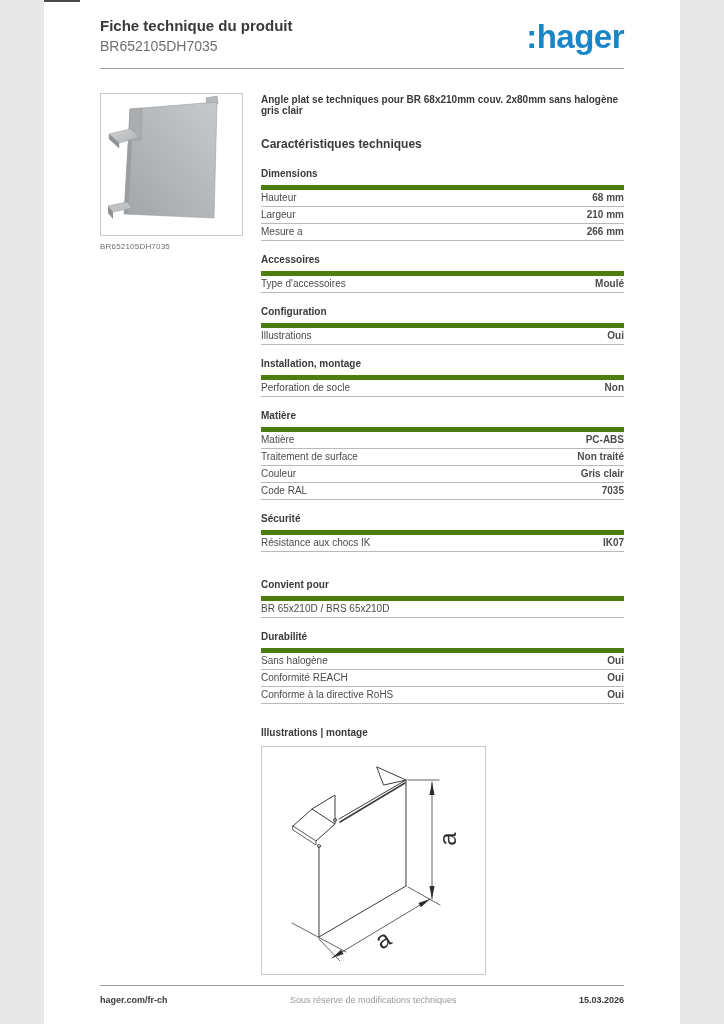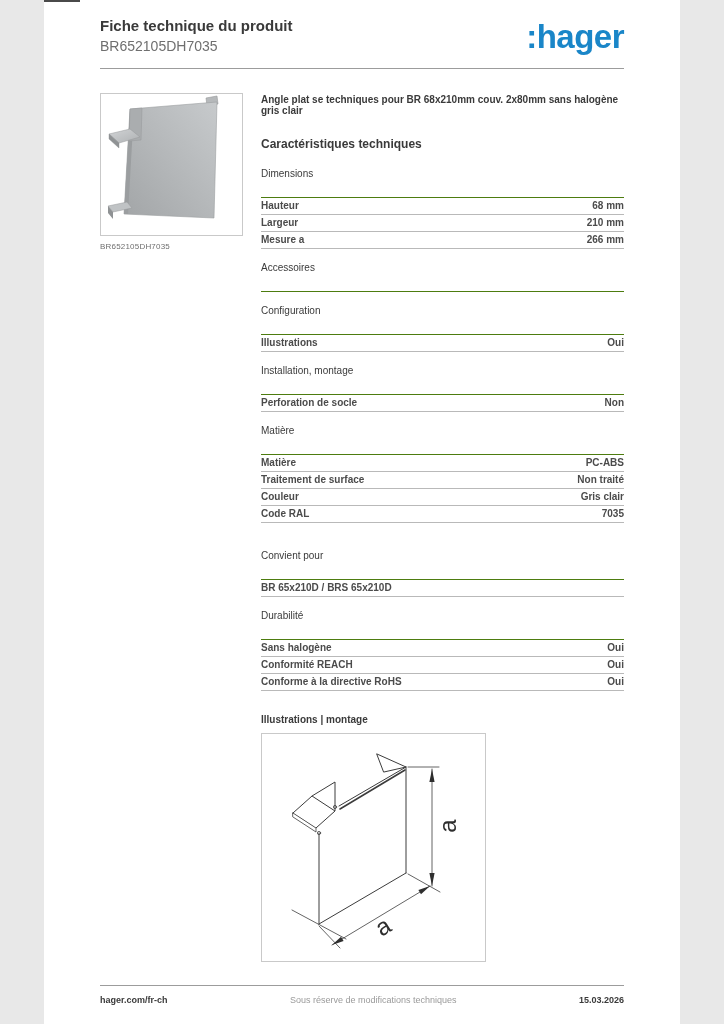--- a/index.html
+++ b/index.html
@@ -31,30 +31,30 @@
   .photo-caption { font-size:8px; color:#6f6f6f; margin-top:6px; letter-spacing:0.2px; }
   .right-col { flex:1; margin-left:18px; min-width:0; }
 
   .description { font-size:10px; font-weight:700; color:#3a3a3a; margin-top:1px; }
   .char-title  { font-size:12px; font-weight:700; color:#3a3a3a; margin-top:21px; }
 
   .spec-section { margin-top:13px; }
   .spec-section.first { margin-top:17px; }
   .spec-section.extra-gap { margin-top:27px; }
   .spec-title {
-    font-size:10px; font-weight:400; color:#3a3a3a;
-    padding-bottom:18px; border-bottom:1px solid #4d7c0f;
+    font-size:10px; font-weight:700; color:#3a3a3a;
+    padding-bottom:6px; border-bottom:5px solid #4d7c0f;
   }
   .spec-row {
     display:flex; justify-content:space-between;
     font-size:10px; color:#4b4b4b;
     padding:2px 0 3px; border-bottom:1px solid #b9b9b9;
     line-height:1.1;
   }
-  .spec-label { text-align:center;font-weight:bold; }
+  .spec-label { text-align:center; }
   .spec-value { text-align:right; white-space:nowrap; padding-left:10px;font-weight:bold; }
 
   .illus-title { font-size:10px; font-weight:700; color:#3a3a3a; margin-top:23px; }
   .drawing-box { width:225px; height:229px; border:1px solid #c9c9c9; margin-top:8px; background:#fff; }
   .drawing-box svg { display:block; }
 
   
   footer {
     position:absolute; left:56px; right:56px; bottom:19px;
     border-top:1px solid #9c9c9c; padding-top:9px;
@@ -132,20 +132,24 @@
               <span class="spec-label">Largeur</span>
               <span class="spec-value">210 mm</span>
             </div>
             <div class="spec-row">
               <span class="spec-label">Mesure a</span>
               <span class="spec-value">266 mm</span>
             </div>
           </section>
           <section class="spec-section">
             <div class="spec-title">Accessoires</div>
+            <div class="spec-row">
+              <span class="spec-label">Type d'accessoires</span>
+              <span class="spec-value">Moulé</span>
+            </div>
           </section>
           <section class="spec-section">
             <div class="spec-title">Configuration</div>
             <div class="spec-row">
               <span class="spec-label">Illustrations</span>
               <span class="spec-value">Oui</span>
             </div>
           </section>
           <section class="spec-section">
             <div class="spec-title">Installation, montage</div>
@@ -164,20 +168,27 @@
               <span class="spec-label">Traitement de surface</span>
               <span class="spec-value">Non traité</span>
             </div>
             <div class="spec-row">
               <span class="spec-label">Couleur</span>
               <span class="spec-value">Gris clair</span>
             </div>
             <div class="spec-row">
               <span class="spec-label">Code RAL</span>
               <span class="spec-value">7035</span>
+            </div>
+          </section>
+          <section class="spec-section">
+            <div class="spec-title">Sécurité</div>
+            <div class="spec-row">
+              <span class="spec-label">Résistance aux chocs IK</span>
+              <span class="spec-value">IK07</span>
             </div>
           </section>
           <section class="spec-section extra-gap">
             <div class="spec-title">Convient pour</div>
             <div class="spec-row">
               <span class="spec-label">BR 65x210D / BRS 65x210D</span>
               <span class="spec-value"></span>
             </div>
           </section>
           <section class="spec-section">

